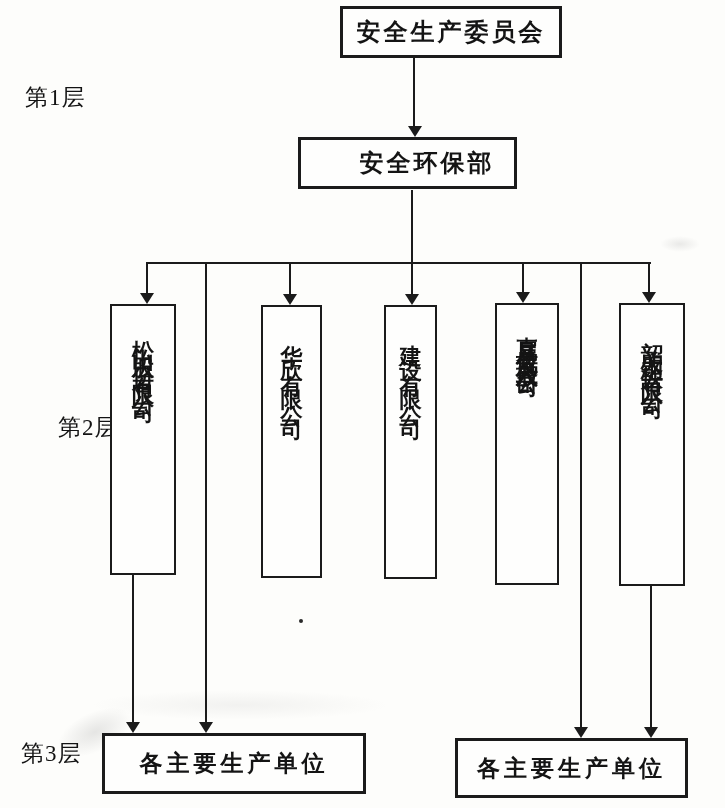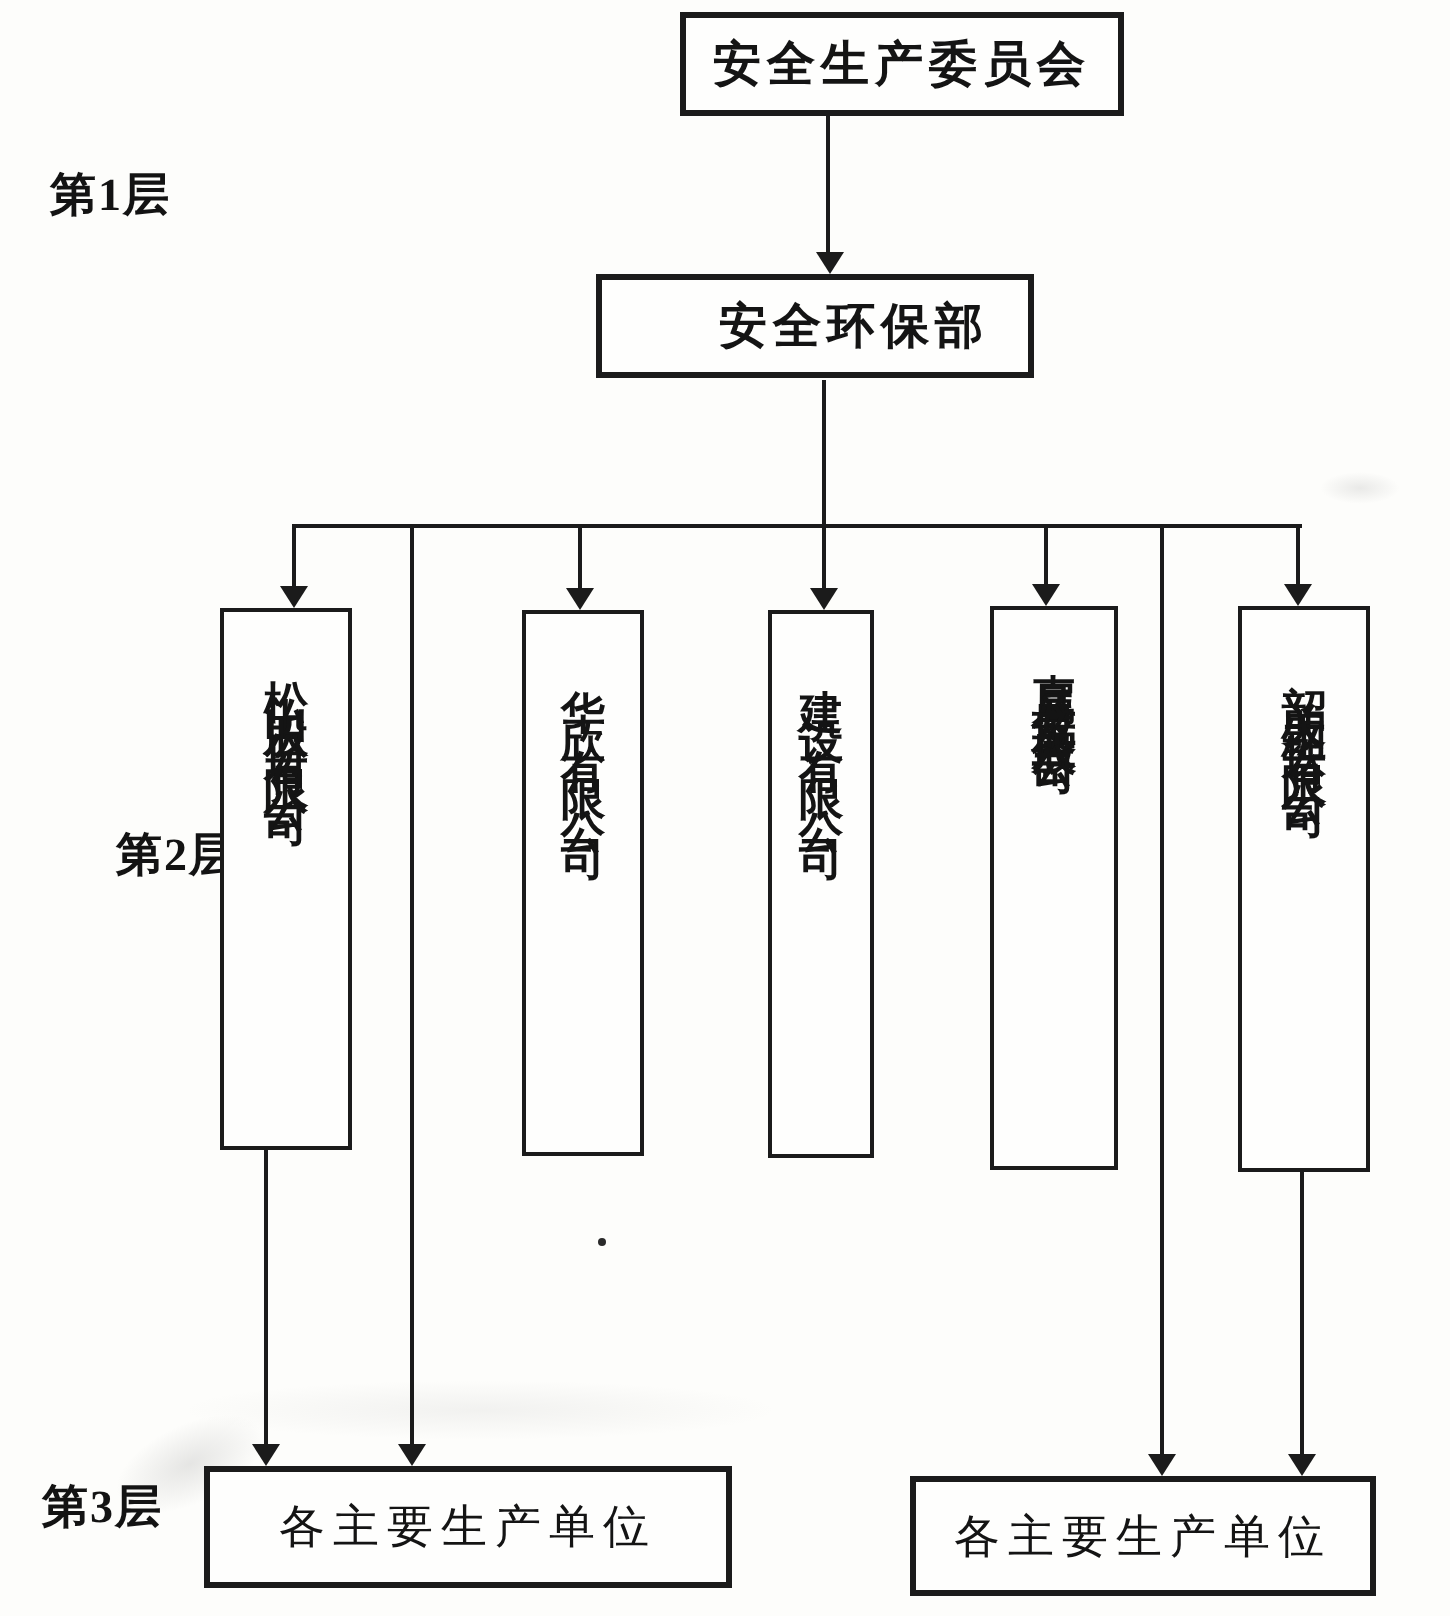--- a/index.html
+++ b/index.html
@@ -35,25 +35,25 @@
   .c2 .lbl{letter-spacing:15px;padding-top:20px;}
   .c3{left:384px;top:305px;width:53px;height:274px;}
   .c3 .lbl{letter-spacing:15px;padding-top:20px;}
   .c4{left:495px;top:303px;width:64px;height:282px;}
   .c4 .lbl{letter-spacing:5px;padding-top:14px;}
   .c5{left:619px;top:303px;width:66px;height:283px;}
   .c5 .lbl{letter-spacing:8px;padding-top:20px;}
 
   .p1{left:102px;top:733px;width:264px;height:61px;}
   .p2{left:455px;top:738px;width:233px;height:60px;}
-  .pbox .lbl{font-size:23px;font-weight:normal;letter-spacing:4px;white-space:nowrap;}
+  .pbox .lbl{font-size:23px;font-weight:bold;letter-spacing:4px;white-space:nowrap;}
 
   
   .layer{
-    position:absolute;font-size:23px;font-weight:bold;letter-spacing:1px;
+    position:absolute;font-size:23px;font-weight:normal;letter-spacing:1px;
     color:#131313;white-space:nowrap;
   }
   .l1{left:25px;top:82px;}
   .l2{left:17px;top:412px;margin-left:41px;}
   .l3{left:21px;top:738px;}
 
   
   .vline,.hline{position:absolute;background:#1b1b1b;}
   .vline{width:2px;}
   .hline{height:2px;}

